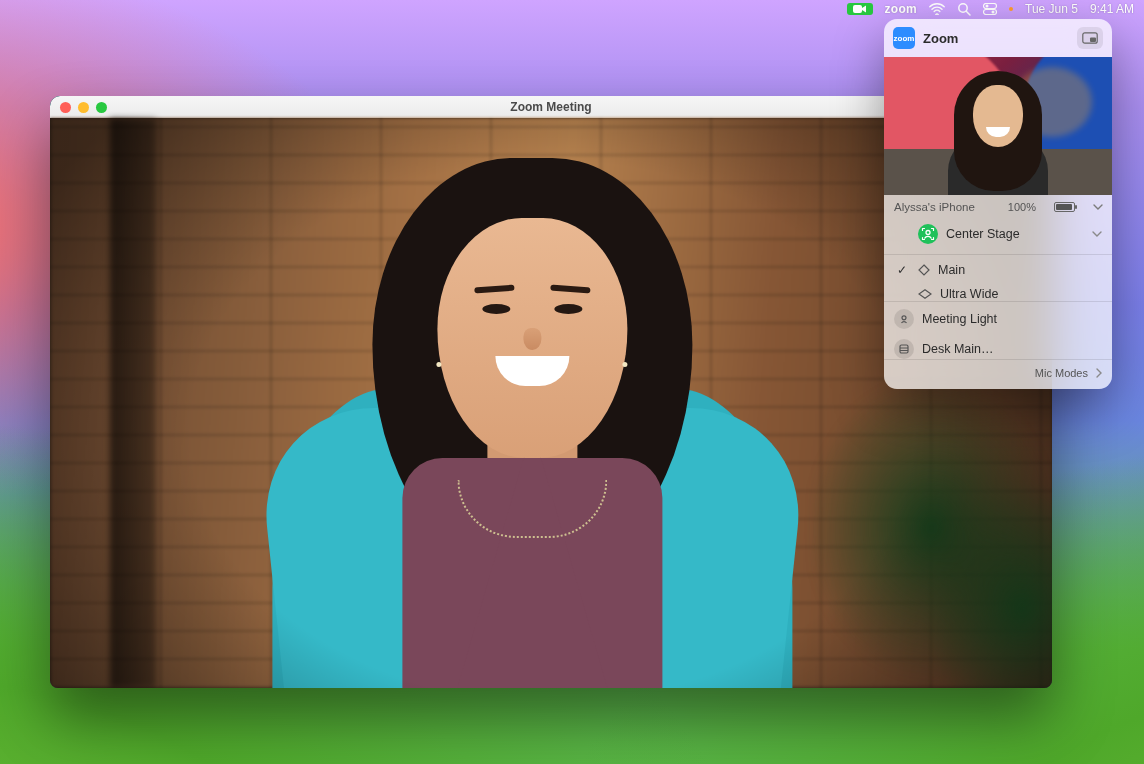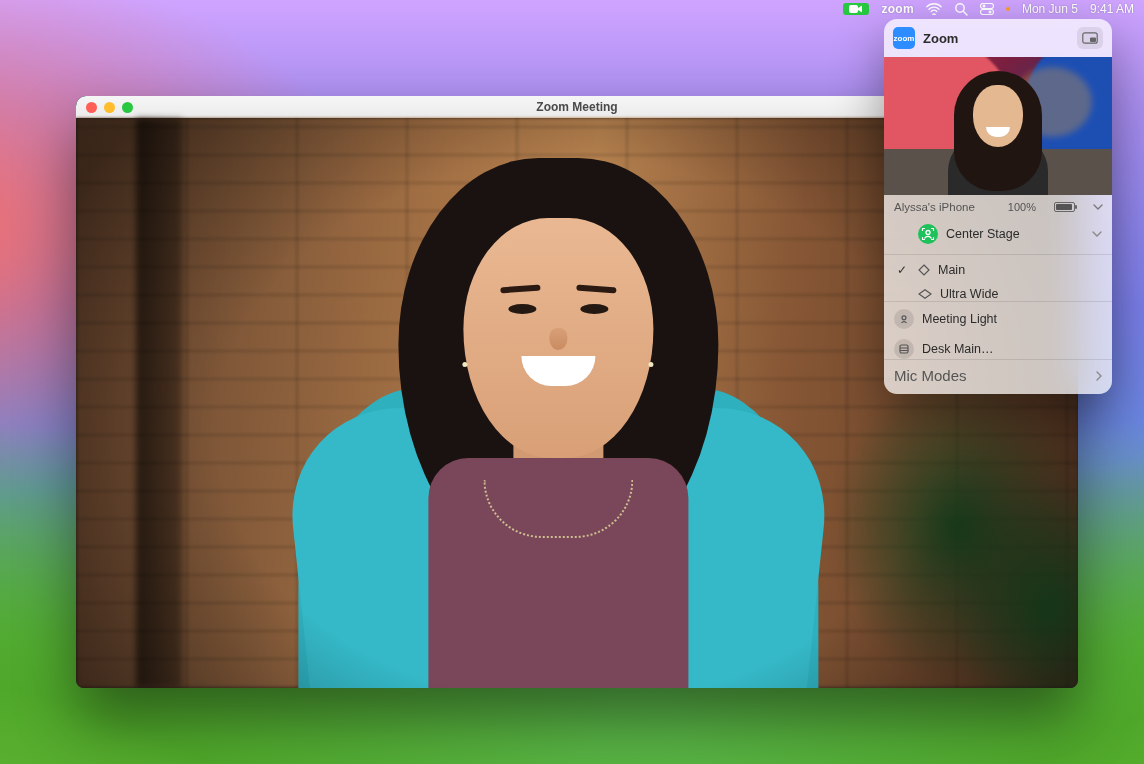--- a/index.html
+++ b/index.html
@@ -26,21 +26,21 @@
   }
   .menubar .pill {
     background: #28c840; color: #fff; border-radius: 3px;
     padding: 1px 6px; display: flex; align-items: center; gap: 4px;
   }
   .menubar .icon { display: inline-flex; }
   .menubar .dot { width:4px; height:4px; border-radius:50%; background:#ff9c2b; }
 
   
   .meeting-window {
-    position: absolute; left: 76px; top: 96px; width: 1002px; height: 592px;
+    position: absolute; left: 50px; top: 96px; width: 1002px; height: 592px;
     background: #0f766e; border-radius: 10px 10px 8px 8px;
     box-shadow: 0 30px 60px rgba(0,0,0,0.45);
     overflow: hidden;
   }
   .titlebar {
     height: 22px; background: linear-gradient(#f6f6f6,#ebebeb);
     display: flex; align-items: center; position: relative;
     border-top-left-radius: 10px; border-top-right-radius: 10px;
     font-size: 12px; color: #4a4a4a; font-weight: 600;
   }
@@ -234,21 +234,21 @@
   </span>
   <span class="icon">
     <svg width="14" height="12" viewBox="0 0 14 12">
         <rect x="0.5" y="0.5" width="13" height="5" rx="2.5" fill="none" stroke="#fff" stroke-width="1.2"></rect>
         <rect x="0.5" y="6.5" width="13" height="5" rx="2.5" fill="none" stroke="#fff" stroke-width="1.2"></rect>
         <circle cx="4" cy="3" r="1.5" fill="#fff"></circle>
         <circle cx="10" cy="9" r="1.5" fill="#fff"></circle>
       </svg>
   </span>
   <span class="dot"></span>
-  <span>Mon Jun 5</span>
+  <span>Tue Jun 5</span>
   <span>9:41 AM</span>
 </div>
 
 <div class="meeting-window">
   <div class="titlebar">
     <div class="traffic">
       <span class="tl-close"></span>
       <span class="tl-min"></span>
       <span class="tl-max"></span>
     </div>
@@ -370,21 +370,21 @@
     <span class="icn gray">
       <svg width="12" height="12" viewBox="0 0 12 12">
           <rect x="2" y="2" width="8" height="8" rx="1.5" fill="none" stroke="#555" stroke-width="1.2"></rect>
           <line x1="2" y1="5" x2="10" y2="5" stroke="#555" stroke-width="1"></line>
           <line x1="2" y1="7.5" x2="10" y2="7.5" stroke="#555" stroke-width="1"></line>
         </svg>
     </span>
     <span class="label">Desk Main…</span>
   </div>
 
-  <div class="row" style="font-size:15px; color:#555; padding-bottom:10px;">
+  <div class="row" style="font-size:11px; color:#555; padding-bottom:10px;text-align:right;">
     <span class="label">Mic Modes</span>
     <span class="arrow">
       <svg width="6" height="10" viewBox="0 0 6 10">
           <path d="M1 1 L5 5 L1 9" fill="none" stroke="#8a8a8a" stroke-width="1.4" stroke-linecap="round"></path>
         </svg>
     </span>
   </div>
 </div>
 
 </body></html>

